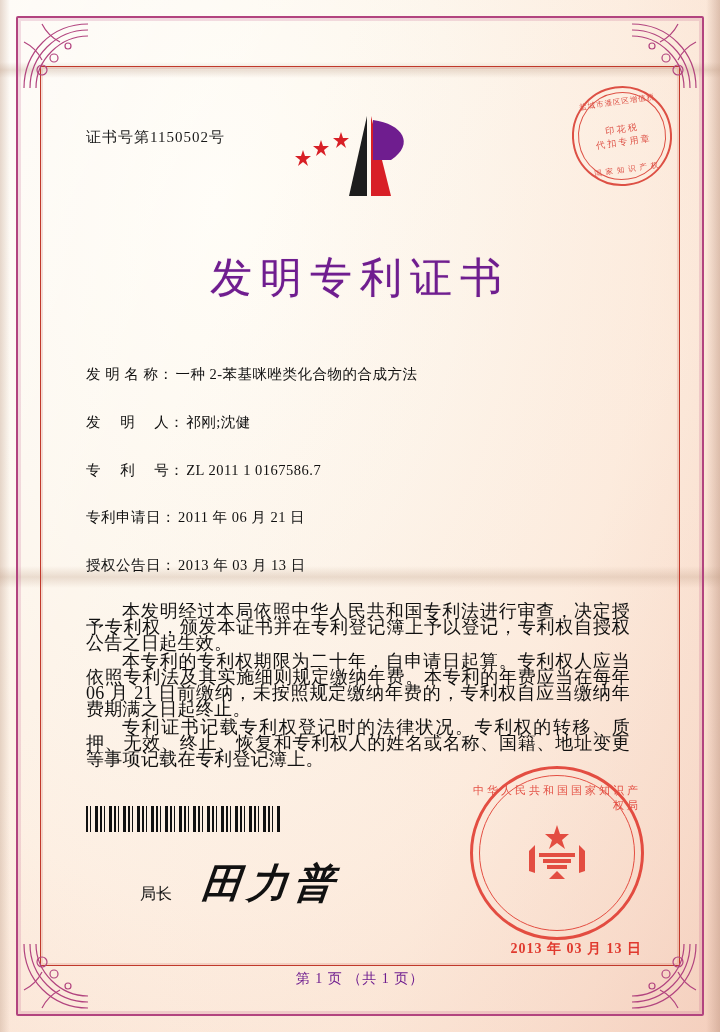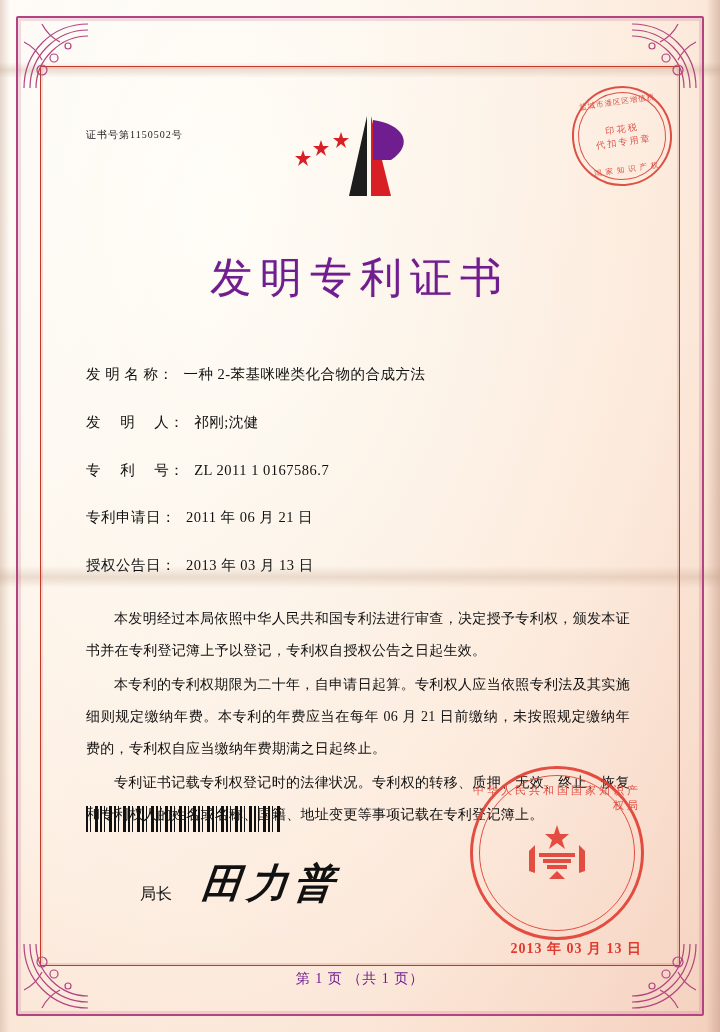--- a/index.html
+++ b/index.html
@@ -65,21 +65,21 @@
     box-shadow: inset 0 0 0 2px rgba(192,57,43,0.15);
   }
 
   
   .content {
     position: absolute;
     left: 60px; top: 100px; right: 60px;
   }
 
   .cert-no {
-    font-size: 10px;
+    font-size: 15px;
     color: #1a1a1a;
     letter-spacing: 1px;
     margin-left: 26px;
     margin-top: 28px;
   }
 
   
   .logo-wrap {
     position: absolute;
     left: 50%;
@@ -150,29 +150,29 @@
     font-size: 14.5px;
     color: #101010;
     margin-bottom: 26px;
     line-height: 1.5;
   }
   .field-label {
     white-space: nowrap;
     letter-spacing: 0.5px;
   }
   .field-value {
-    margin-left: 10px;
+    margin-left: 2px;
     letter-spacing: 0.5px;
   }
 
   .paragraphs {
     padding-left: 26px;
     padding-right: 30px;
-    font-size: 14px;
-    line-height: 32px;
+    font-size: 18px;
+    line-height: 16px;
     color: #101010;
     text-align: justify;
   }
   .paragraphs p {
     margin: 0 0 2px 0;
     text-indent: 2em;
     letter-spacing: 0.3px;
   }
 
   

